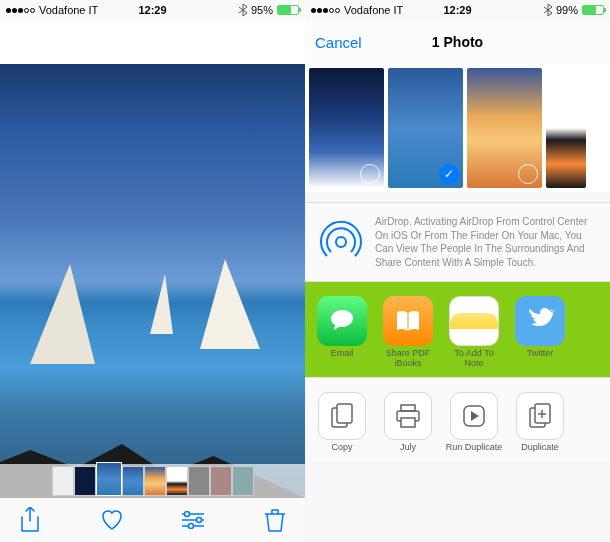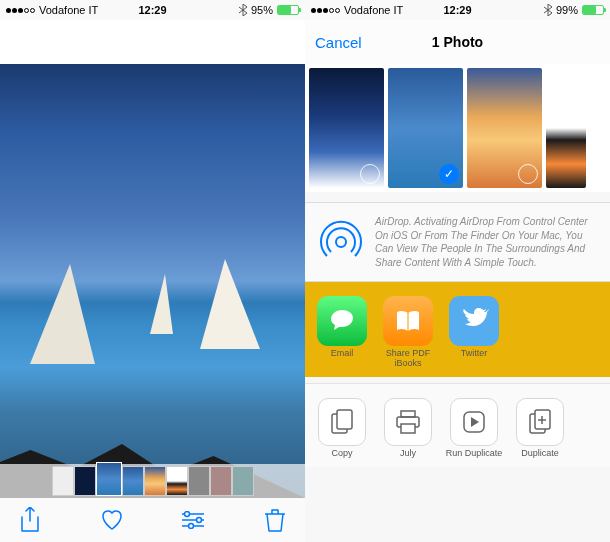--- a/index.html
+++ b/index.html
@@ -51,30 +51,30 @@
 
   
   .thumbs-row { display: flex; gap: 4px; padding: 4px; background: #fff; overflow: hidden; }
   .thumb { width: 75px; height: 120px; background: #888; flex-shrink: 0; position: relative; border-radius: 2px; }
   .thumb .check { position: absolute; bottom: 4px; right: 4px; width: 20px; height: 20px; border-radius: 50%; background: #007aff; display: flex; align-items: center; justify-content: center; color: #fff; font-size: 12px; }
   .thumb .unchecked { position: absolute; bottom: 4px; right: 4px; width: 20px; height: 20px; border-radius: 50%; border: 1.5px solid rgba(255,255,255,0.85); }
 
   
   .airdrop { display: flex; align-items: center; gap: 12px; padding: 12px 14px; background: #fafafa; border-top: 1px solid #ddd; border-bottom: 1px solid #ddd; margin-top: 10px; }
   .airdrop-icon { width: 44px; height: 44px; display: flex; align-items: center; justify-content: center; flex-shrink: 0; }
-  .airdrop-text { font-size: 10px; color: #8e8e93; line-height: 1.35; font-style: italic; }
-
-  
-  .app-row { display: flex; padding: 14px 8px 8px; gap: 8px; background: #eab308; }
+  .airdrop-text { font-size: 10px; color: #8e8e93; line-height: 1.35; }
+
+  
+  .app-row { display: flex; padding: 14px 8px 8px; gap: 8px; background: #84cc16; }
   .app { width: 58px; display: flex; flex-direction: column; align-items: center; gap: 3px; flex-shrink: 0; }
   .app-icon { width: 50px; height: 50px; border-radius: 11px; display: flex; align-items: center; justify-content: center; }
   .app-label { font-size: 9px; color: #555; text-align: center; line-height: 1.1; }
 
   
-  .action-row { display: flex; padding: 14px 8px 8px; gap: 8px; background: #fafafa; border-top: 1px solid #e3e3e3; margin-top: 6px; }
+  .action-row { display: flex; padding: 14px 8px 8px; gap: 8px; background: #fafafa; border-top: 1px solid #e3e3e3; }
   .action { width: 58px; display: flex; flex-direction: column; align-items: center; gap: 3px; flex-shrink: 0; }
   .action-icon { width: 48px; height: 48px; border-radius: 10px; background: #fff; border: 1px solid #d8d8d8; display: flex; align-items: center; justify-content: center; }
   .action-label { font-size: 9px; color: #555; text-align: center; line-height: 1.1; }
 
   
   .th-a { background: linear-gradient(to bottom, #0a1a3a 0%, #1a3a7a 40%, #3a6ab8 70%, #fff 100%); }
   .th-b { background: linear-gradient(to bottom, #2a5a9a 0%, #4a8acc 50%, #2a7ab8 100%); }
   .th-c { background: linear-gradient(to bottom, #3a5a9a 0%, #e8a858 40%, #f8c878 60%, #d87838 100%); }
   .th-d { background: linear-gradient(to bottom, #fff 0%, #fff 50%, #1a1a1a 60%, #f88838 80%, #1a1a1a 100%); }
 
@@ -227,20 +227,26 @@
       <div class="app">
         <div class="app-icon" style="background:linear-gradient(#ffb44c,#ff8a00)">
           <svg width="30" height="30" viewBox="0 0 30 30">
               <path d="M4 6c4-2 8-1 11 1 3-2 7-3 11-1v18c-4-2-8-1-11 1-3-2-7-3-11-1V6z" fill="#fff"></path>
               <path d="M15 7v18" stroke="#ff9500" stroke-width="1"></path>
             </svg>
         </div>
         <span class="app-label">Share PDF iBooks</span>
       </div>
       <div class="app">
+        <div class="app-icon" style="background:#fff;border:1px solid #ddd">
+          <div style="width:100%;height:16px;background:linear-gradient(#ffe680,#ffd740);border-radius:10px 10px 0 0"></div>
+        </div>
+        <span class="app-label">To Add To Note</span>
+      </div>
+      <div class="app">
         <div class="app-icon" style="background:#55acee">
           <svg width="30" height="26" viewBox="0 0 30 26">
               <path d="M28 3c-1 1-2 1-3 1 1-1 2-2 2-3-1 1-2 1-3 1-1-1-2-2-4-2-3 0-5 2-5 5 0 0 0 1 0 1-4 0-8-2-10-5-1 1-1 2 0 4 1 1 2 2 3 2-1 0-2 0-2-1 0 2 2 4 4 5-1 0-1 0-2 0 1 2 2 3 4 3-2 1-4 2-6 2 2 1 5 2 8 2 9 0 14-8 14-14 1-1 2-2 2-3z" fill="#fff"></path>
             </svg>
         </div>
         <span class="app-label">Twitter</span>
       </div>
     </div>
 
     <div class="action-row">

